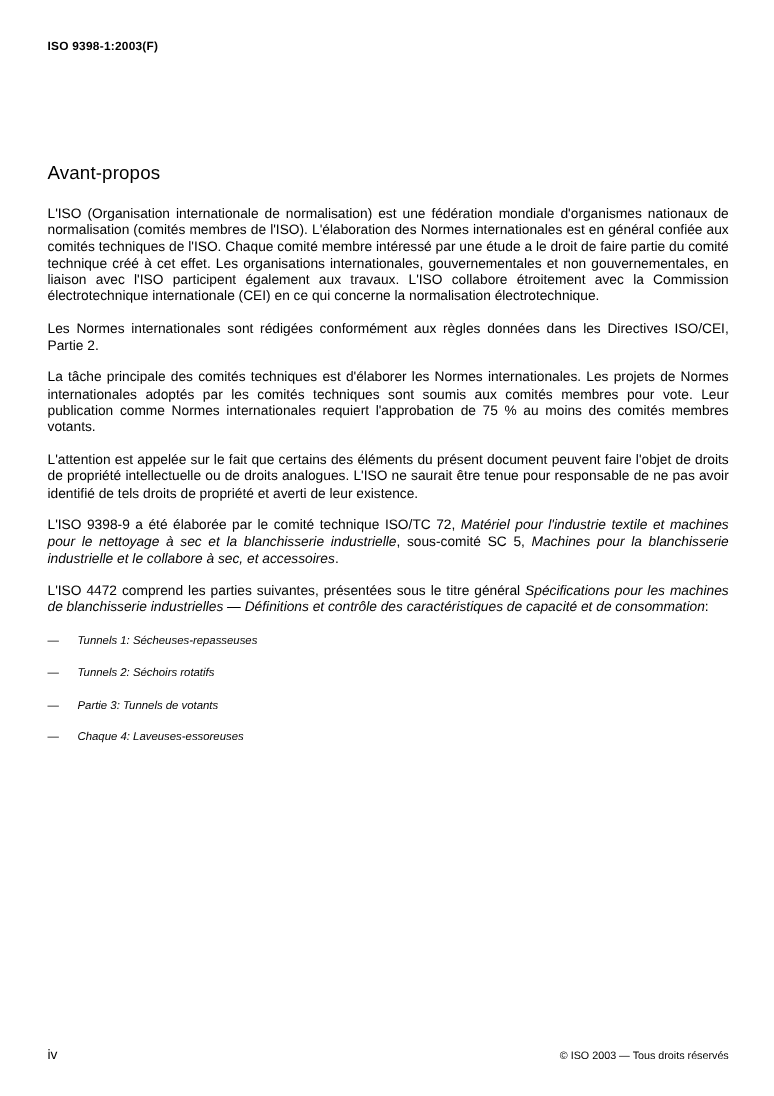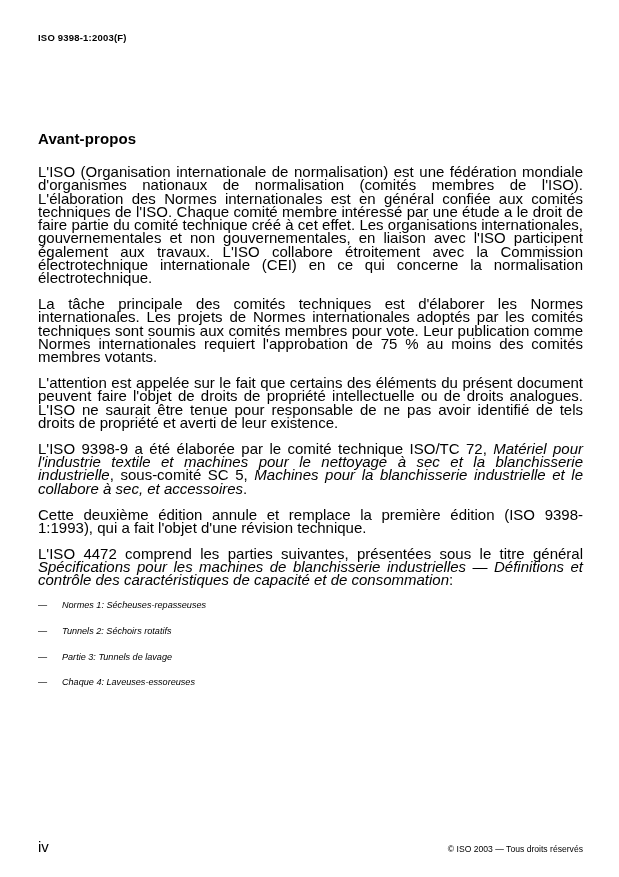--- a/index.html
+++ b/index.html
@@ -31,26 +31,26 @@
     letter-spacing: 0.2px;
   }
   .content {
     position: absolute;
     left: 38px;
     top: 130px;
     width: 545px;
   }
   .section-title {
     font-size: 15px;
-    font-weight: bold;
+    font-weight: normal;
     margin: 0 0 18px 0;
     letter-spacing: 0.1px;
   }
   p.para {
-    font-size: 15px;
+    font-size: 11px;
     line-height: 13.3px;
     text-align: justify;
     margin: 0 0 12.5px 0;
     hyphens: none;
   }
   p.para:last-child { margin-bottom: 0; }
   .it { font-style: italic; }
   .list {
     margin: 0;
     padding: 0;
@@ -73,59 +73,59 @@
   .footer {
     position: absolute;
     left: 38px;
     top: 838px;
     width: 545px;
     display: flex;
     justify-content: space-between;
     align-items: baseline;
     font-size: 8.6px;
   }
-  .footer-page { font-size: 15px; }
+  .footer-page { font-size: 11px; }
   .footer-copy { font-size: 8.6px; }
 </style>
 </head>
 <body>
 
 <div class="page">
 
   <div class="running-header">ISO 9398-1:2003(F)</div>
 
   <div class="content">
 
     <h1 class="section-title">Avant-propos</h1>
 
     <p class="para">L'ISO (Organisation internationale de normalisation) est une fédération mondiale d'organismes nationaux de normalisation (comités membres de l'ISO). L'élaboration des Normes internationales est en général confiée aux comités techniques de l'ISO. Chaque comité membre intéressé par une étude a le droit de faire partie du comité technique créé à cet effet. Les organisations internationales, gouvernementales et non gouvernementales, en liaison avec l'ISO participent également aux travaux. L'ISO collabore étroitement avec la Commission électrotechnique internationale (CEI) en ce qui concerne la normalisation électrotechnique.</p>
 
+    <p class="para">Les Normes internationales sont rédigées conformément aux règles données dans les Directives ISO/CEI, Partie 2.</p>
 
     <p class="para">La tâche principale des comités techniques est d'élaborer les Normes internationales. Les projets de Normes internationales adoptés par les comités techniques sont soumis aux comités membres pour vote. Leur publication comme Normes internationales requiert l'approbation de 75 % au moins des comités membres votants.</p>
 
     <p class="para">L'attention est appelée sur le fait que certains des éléments du présent document peuvent faire l'objet de droits de propriété intellectuelle ou de droits analogues. L'ISO ne saurait être tenue pour responsable de ne pas avoir identifié de tels droits de propriété et averti de leur existence.</p>
 
     <p class="para"><span>L'ISO 9398-9 a été élaborée par le comité technique ISO/TC 72, </span><span class="it">Matériel pour l'industrie textile et machines pour le nettoyage à sec et la blanchisserie industrielle</span><span>, sous-comité SC 5, </span><span class="it">Machines pour la blanchisserie industrielle et le collabore à sec, et accessoires</span><span>.</span></p>
 
-    <p class="para">Cette deuxième édition annule et remplace la première édition (ISO 9398-1:1993), qui a fait l'objet d'une révision technique.</p>
 
     <p class="para"><span>L'ISO 4472 comprend les parties suivantes, présentées sous le titre général </span><span class="it">Spécifications pour les machines de blanchisserie industrielles — Définitions et contrôle des caractéristiques de capacité et de consommation</span><span>:</span></p>
 
     <ul class="list">
       <li class="list-item">
         <span class="dash">—</span>
-        <span>Normes 1: Sécheuses-repasseuses</span>
+        <span>Tunnels 1: Sécheuses-repasseuses</span>
       </li>
       <li class="list-item">
         <span class="dash">—</span>
         <span>Tunnels 2: Séchoirs rotatifs</span>
       </li>
       <li class="list-item">
         <span class="dash">—</span>
-        <span>Partie 3: Tunnels de lavage</span>
+        <span>Partie 3: Tunnels de votants</span>
       </li>
       <li class="list-item">
         <span class="dash">—</span>
         <span>Chaque 4: Laveuses-essoreuses</span>
       </li>
     </ul>
 
   </div>
 
   <div class="footer">

